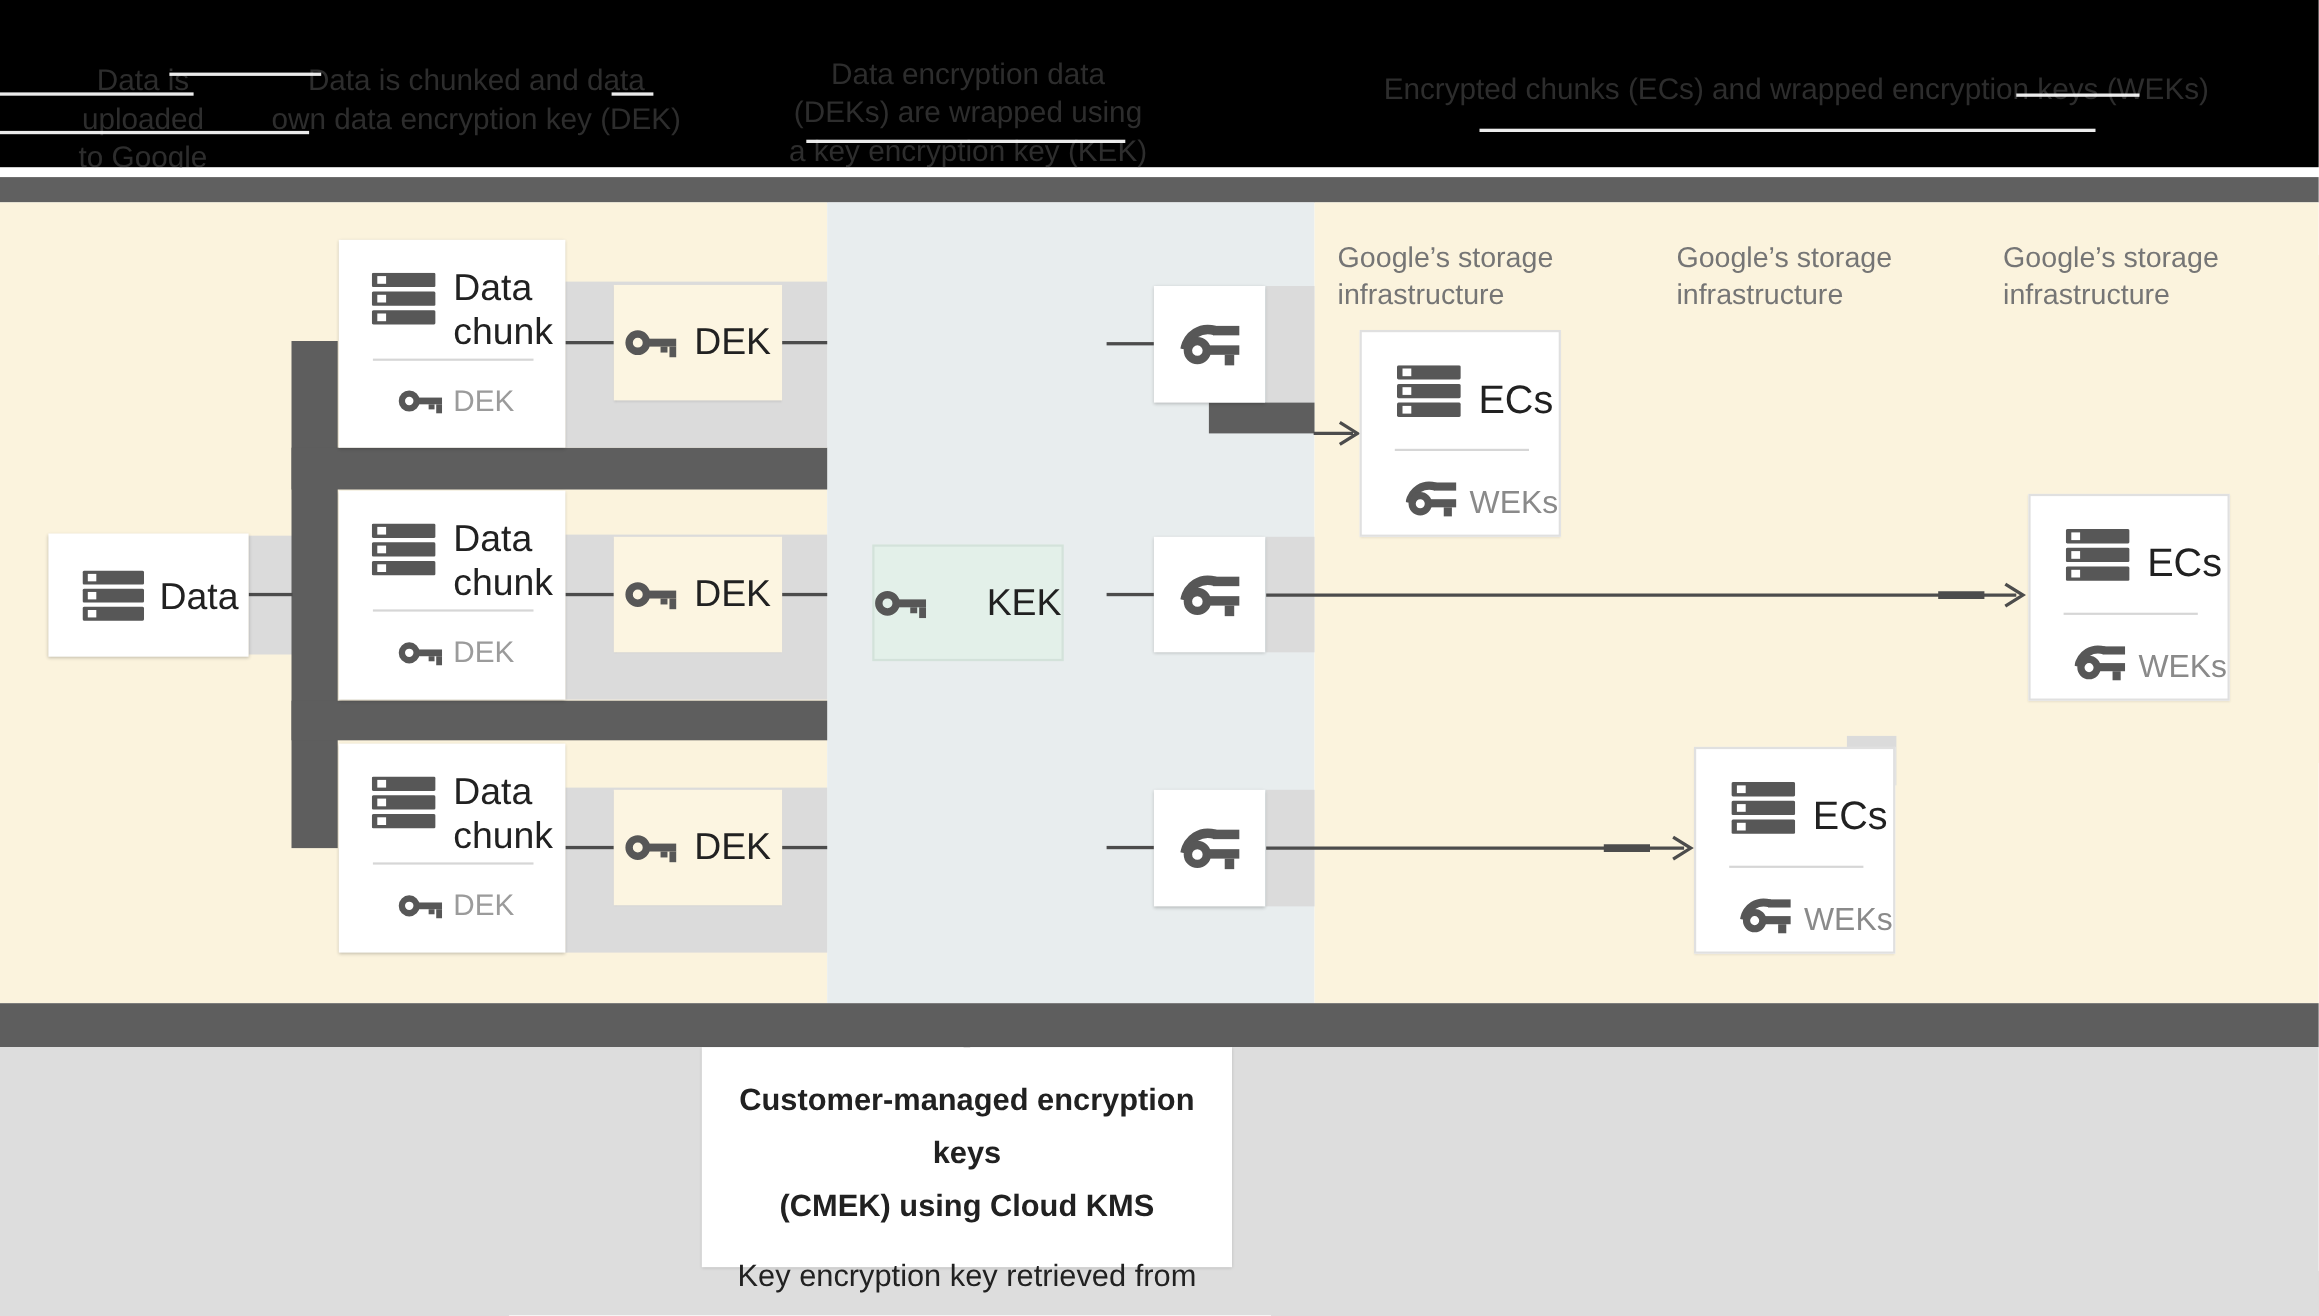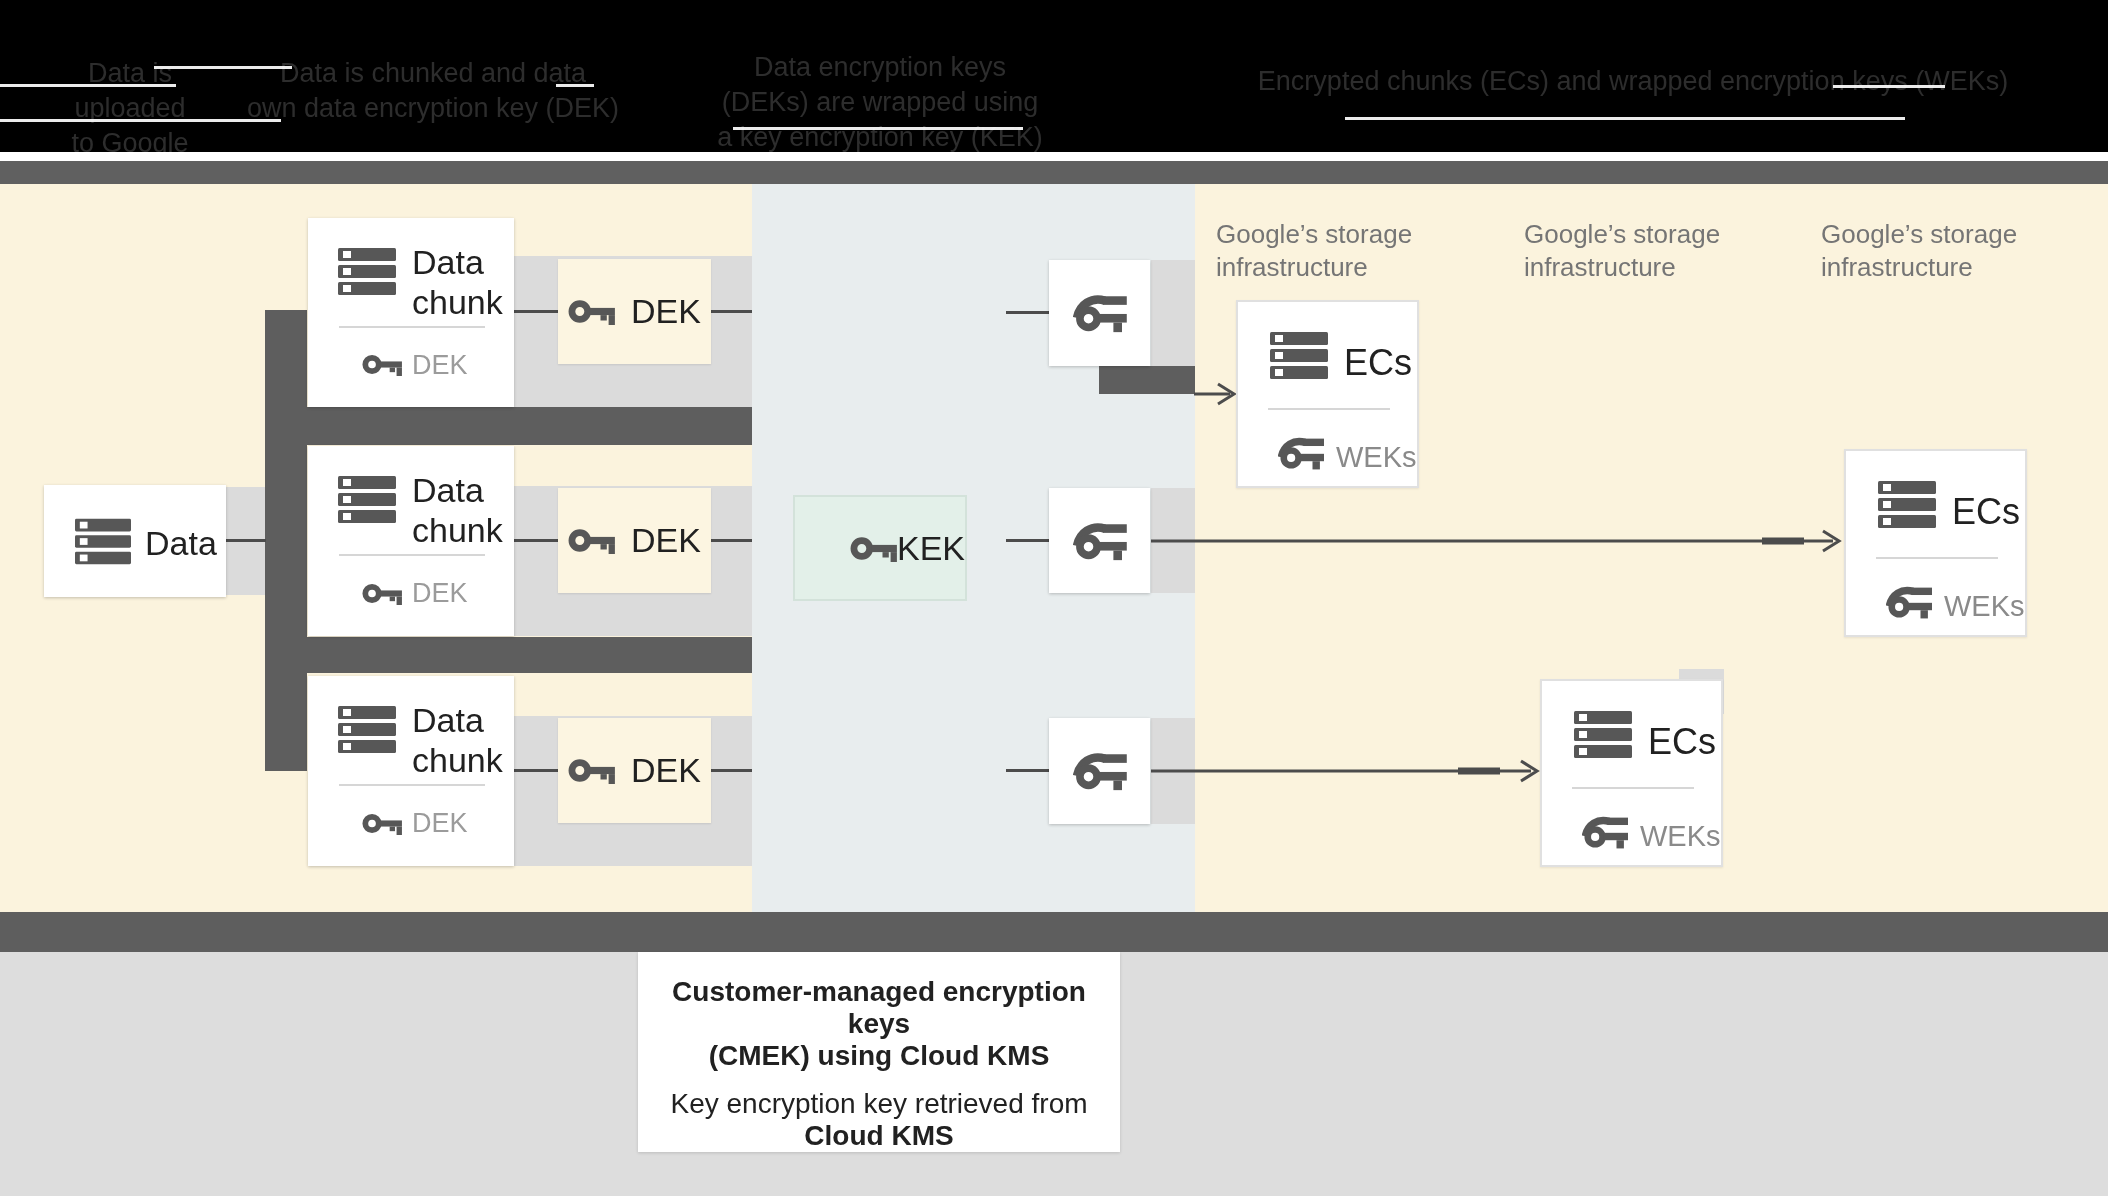--- a/index.html
+++ b/index.html
@@ -34,59 +34,59 @@
   .conn-data{left:226px;top:487px;width:40px;height:108px;}
   .gband{left:514px;width:238px;}
   .gsq{width:44px;background:#DBDBDB;}
   .wrapband{left:1099px;top:366px;width:96px;height:28px;}
 
   
   .wbox{background:#fff;box-shadow:0 1px 3px rgba(0,0,0,.22);}
   .dekbox{background:#FCF5E1;display:flex;align-items:center;justify-content:center;gap:16px;
           box-shadow:0 1px 2px rgba(0,0,0,.10);}
   .kekbox{background:#E3F0E9;border:2px solid #D3E2DA;display:flex;align-items:center;
-          justify-content:flex-end;box-sizing:border-box;}
+          justify-content:space-between;box-sizing:border-box;}
   .keybox{display:flex;align-items:center;justify-content:center;}
   .ecsbox{background:#fff;border:2px solid #E0E0E0;box-sizing:border-box;
           box-shadow:0 1px 2px rgba(0,0,0,.08);}
   .divider{position:absolute;height:2px;background:#D6D6D6;}
   .biglabel{font-size:34px;color:#212121;}
   .chunk-label{position:absolute;left:104px;top:24px;font-size:34px;line-height:40px;color:#212121;}
   .keyrow-label{position:absolute;left:104px;top:132px;font-size:27px;color:#9B9B9B;}
   .ecs-label{position:absolute;left:106px;top:40px;font-size:36px;color:#212121;}
   .weks-label{position:absolute;left:98px;top:139px;font-size:29px;color:#8A8A8A;text-align:right;}
   .storage-label{position:absolute;top:218px;font-size:26px;line-height:33px;color:#757575;}
 
   .icon{fill:#575757;}
   svg{display:block;}
 
   
   .caption{left:638px;top:952px;width:482px;height:200px;background:#fff;
            box-shadow:0 1px 3px rgba(0,0,0,.15);text-align:center;
-           font-size:28px;line-height:32px;box-sizing:border-box;padding-top:24px;}
+           font-size:28px;line-height:48px;box-sizing:border-box;padding-top:24px;}
   .caption .b{font-weight:700;}
   .caption .gap{height:16px;}
 </style>
 </head>
 <body>
 
 <div id="app">
 
   <div class="abs band-black">
     <div class="step" style="left:-70px;width:400px;">
       <div>Data is</div>
       <div>uploaded</div>
       <div>to Google</div>
     </div>
     <div class="step" style="left:233px;width:400px;">
       <div>Data is chunked and data</div>
       <div>own data encryption key (DEK)</div>
     </div>
     <div class="step" style="left:680px;width:400px;top:50px;">
-      <div>Data encryption keys</div>
+      <div>Data encryption data</div>
       <div>(DEKs) are wrapped using</div>
       <div>a key encryption key (KEK)</div>
     </div>
     <div class="step" style="left:1253px;width:760px;top:64px;">
       <div>Encrypted chunks (ECs) and wrapped encryption keys (WEKs)</div>
     </div>
 
     <div class="uline" style="left:154px;top:66px;width:138px;"></div>
     <div class="uline" style="left:0;top:84px;width:176px;"></div>
     <div class="uline" style="left:556px;top:84px;width:38px;"></div>

